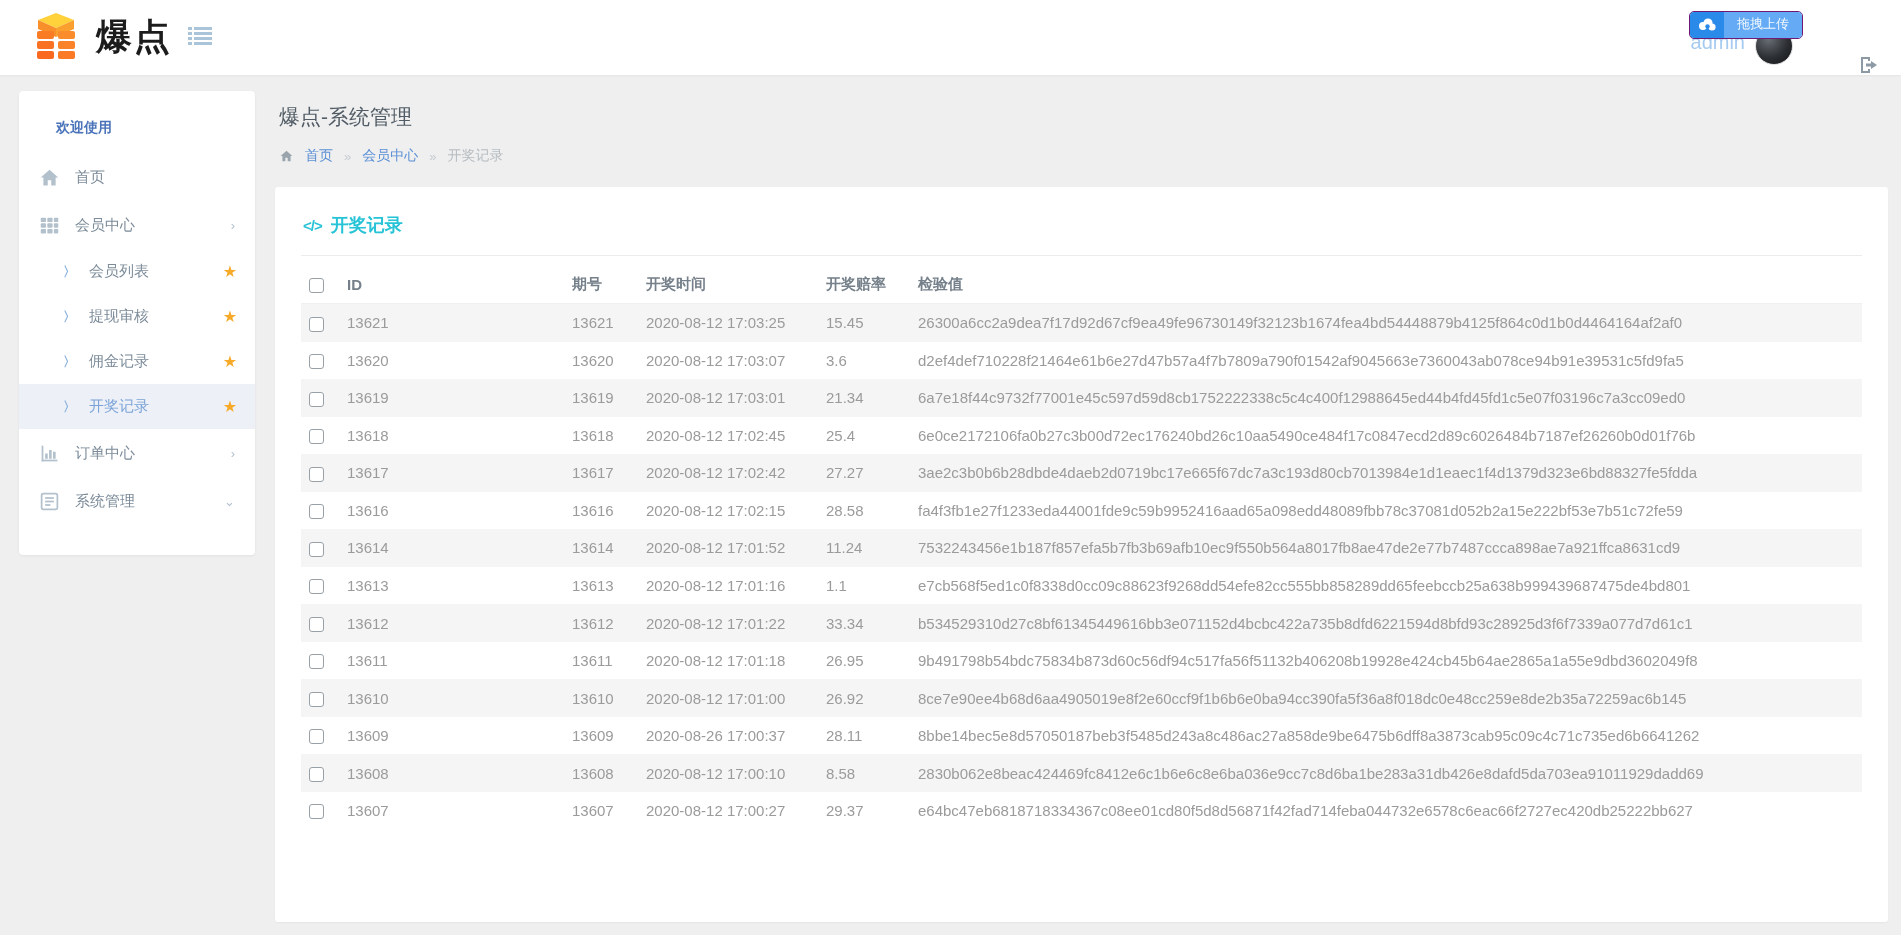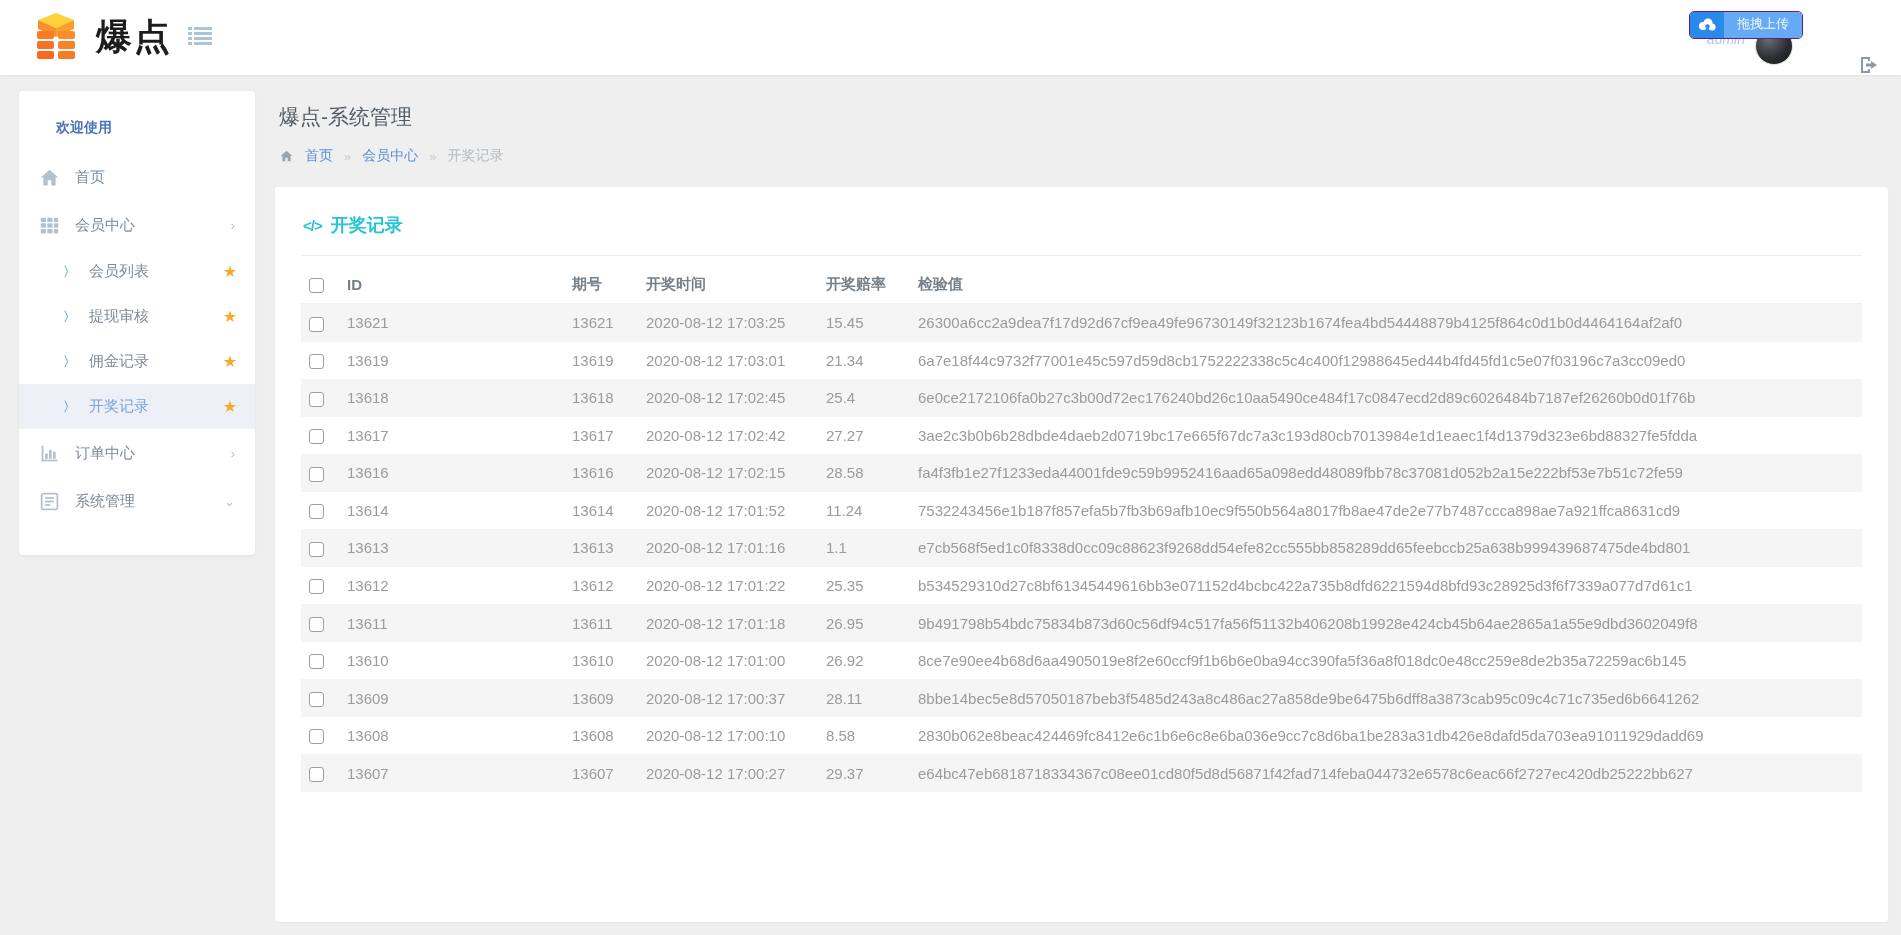--- a/index.html
+++ b/index.html
@@ -23,21 +23,21 @@
 
   .top-right { margin-left:auto; position:relative; width:190px; height:75px; }
   .upload-btn {
     position:absolute; top:11px; right:48px; height:28px; display:flex;
     border-radius:5px; overflow:hidden; border:1px solid #701a75; cursor:pointer; z-index:3;
   }
   .upload-btn .seg-icon { width:34px; background:#2a8ae9; display:flex; align-items:center; justify-content:center; }
   .upload-btn .seg-text {
     background:#64aaf4; color:#f2f8ff; font-size:13px; line-height:24px; padding:0 13px; white-space:nowrap;
   }
-  .admin-name { position:absolute; top:31px; right:106px; color:#a6cbf0; font-size:14px; z-index:1;font-style:italic; }
+  .admin-name { position:absolute; top:31px; right:106px; color:#a6cbf0; font-size:20px; z-index:1; }
   .avatar {
     position:absolute; top:27px; right:58px; width:38px; height:38px; border-radius:50%;
     background:radial-gradient(circle at 35% 30%, #6a6f76 0%, #2c2f33 55%, #121315 100%);
     z-index:2; border:1px solid #ddd;
   }
   .logout { position:absolute; top:29px; right:0px; cursor:pointer; }
 
   
   .sidebar {
     position:absolute; left:19px; top:91px; width:236px;
@@ -285,20 +285,28 @@
           <tr>
             <td><span class="cb"></span></td>
             <td>13621</td>
             <td>13621</td>
             <td>2020-08-12 17:03:25</td>
             <td>15.45</td>
             <td>26300a6cc2a9dea7f17d92d67cf9ea49fe96730149f32123b1674fea4bd54448879b4125f864c0d1b0d4464164af2af0</td>
           </tr>
           <tr>
             <td><span class="cb"></span></td>
+            <td>13620</td>
+            <td>13620</td>
+            <td>2020-08-12 17:03:07</td>
+            <td>3.6</td>
+            <td>d2ef4def710228f21464e61b6e27d47b57a4f7b7809a790f01542af9045663e7360043ab078ce94b91e39531c5fd9fa5</td>
+          </tr>
+          <tr>
+            <td><span class="cb"></span></td>
             <td>13619</td>
             <td>13619</td>
             <td>2020-08-12 17:03:01</td>
             <td>21.34</td>
             <td>6a7e18f44c9732f77001e45c597d59d8cb1752222338c5c4c400f12988645ed44b4fd45fd1c5e07f03196c7a3cc09ed0</td>
           </tr>
           <tr>
             <td><span class="cb"></span></td>
             <td>13618</td>
             <td>13618</td>
@@ -336,21 +344,21 @@
             <td>13613</td>
             <td>2020-08-12 17:01:16</td>
             <td>1.1</td>
             <td>e7cb568f5ed1c0f8338d0cc09c88623f9268dd54efe82cc555bb858289dd65feebccb25a638b999439687475de4bd801</td>
           </tr>
           <tr>
             <td><span class="cb"></span></td>
             <td>13612</td>
             <td>13612</td>
             <td>2020-08-12 17:01:22</td>
-            <td>25.35</td>
+            <td>33.34</td>
             <td>b534529310d27c8bf61345449616bb3e071152d4bcbc422a735b8dfd6221594d8bfd93c28925d3f6f7339a077d7d61c1</td>
           </tr>
           <tr>
             <td><span class="cb"></span></td>
             <td>13611</td>
             <td>13611</td>
             <td>2020-08-12 17:01:18</td>
             <td>26.95</td>
             <td>9b491798b54bdc75834b873d60c56df94c517fa56f51132b406208b19928e424cb45b64ae2865a1a55e9dbd3602049f8</td>
           </tr>
@@ -359,21 +367,21 @@
             <td>13610</td>
             <td>13610</td>
             <td>2020-08-12 17:01:00</td>
             <td>26.92</td>
             <td>8ce7e90ee4b68d6aa4905019e8f2e60ccf9f1b6b6e0ba94cc390fa5f36a8f018dc0e48cc259e8de2b35a72259ac6b145</td>
           </tr>
           <tr>
             <td><span class="cb"></span></td>
             <td>13609</td>
             <td>13609</td>
-            <td>2020-08-12 17:00:37</td>
+            <td>2020-08-26 17:00:37</td>
             <td>28.11</td>
             <td>8bbe14bec5e8d57050187beb3f5485d243a8c486ac27a858de9be6475b6dff8a3873cab95c09c4c71c735ed6b6641262</td>
           </tr>
           <tr>
             <td><span class="cb"></span></td>
             <td>13608</td>
             <td>13608</td>
             <td>2020-08-12 17:00:10</td>
             <td>8.58</td>
             <td>2830b062e8beac424469fc8412e6c1b6e6c8e6ba036e9cc7c8d6ba1be283a31db426e8dafd5da703ea91011929dadd69</td>

